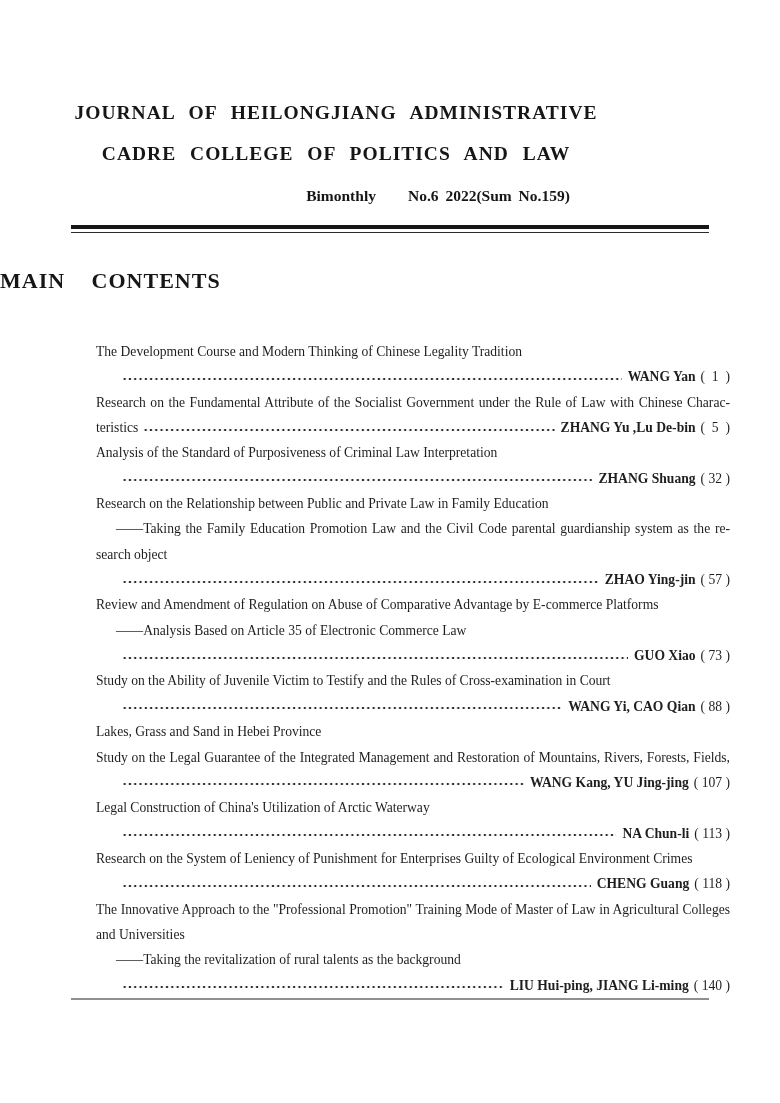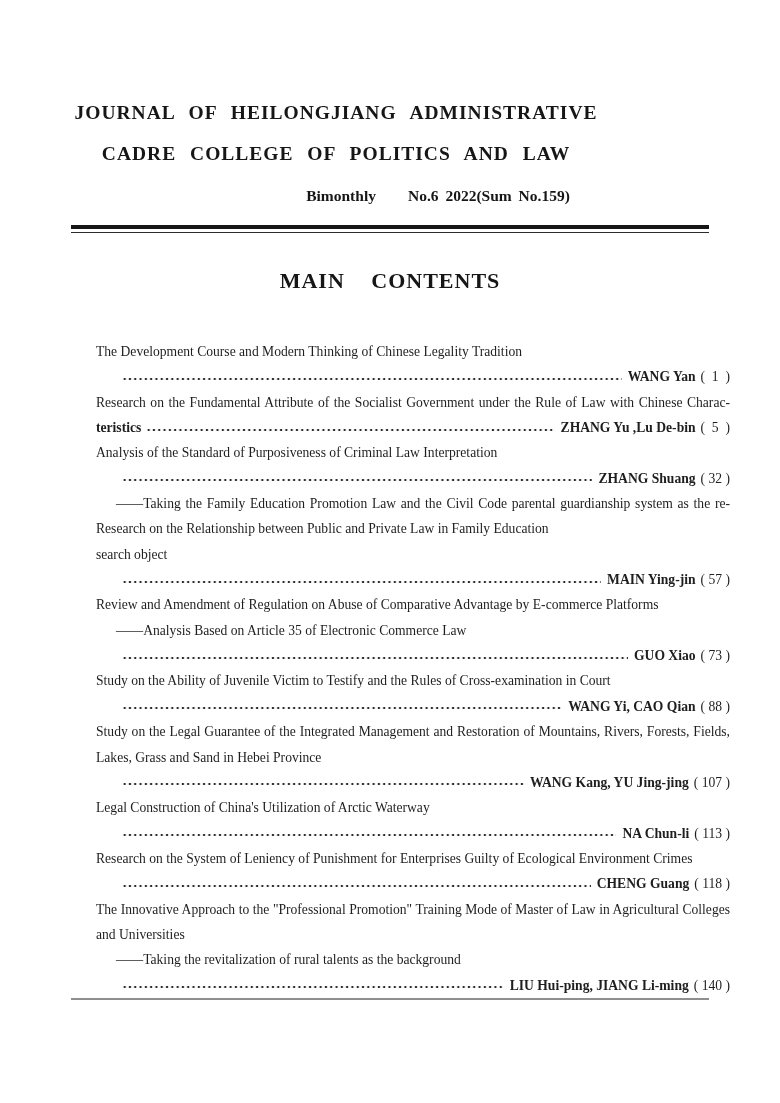--- a/index.html
+++ b/index.html
@@ -27,34 +27,34 @@
     font-weight: bold; font-size: 15.5px; color: #161616;
     word-spacing: 3px;
     padding-left: 48px;
   }
   .issue-line .gap { display: inline-block; width: 32px; }
   .double-rule { position: absolute; top: 225px; left: 71px; width: 638px; }
   .double-rule .thick { height: 4px; background: #161616; }
   .double-rule .thin { height: 1.5px; background: #2b2b2b; margin-top: 2.5px; }
   .main-contents {
     position: absolute; top: 268px; left: 0; width: 780px;
-    text-align: center;
+    text-align: left;
     font-weight: bold; font-size: 22px; letter-spacing: 1px;
     word-spacing: 20px; color: #161616;
   }
   .toc {
     position: absolute; top: 339px; left: 73px; width: 634px;
     font-size: 13.6px; line-height: 25.35px; color: #1e1e1e; margin-left: 23px;
   }
   .toc .line { text-align: justify; }
   .toc .line.fill { text-align: justify; text-align-last: justify; }
   .toc .subtitle-line { padding-left: 20px; }
   .leader-row { display: flex; align-items: stretch; }
   .leader-row .lead-indent { width: 26px; flex: 0 0 auto; }
-  .leader-row .pre { flex: 0 0 auto; margin-right: 5px; font-weight: bold; }
+  .leader-row .pre { flex: 0 0 auto; margin-right: 5px; }
   .leader-row .dots {
     flex: 1 1 auto;
     background-image: radial-gradient(circle, #2c2c2c 1.05px, rgba(0,0,0,0) 1.5px);
     background-size: 5.3px 6px;
     background-repeat: repeat-x;
     background-position: left 11.5px;
     margin-right: 6px;
   }
   .leader-row .authors {
     flex: 0 0 auto;
@@ -114,27 +114,27 @@
     <div class="entry">
       <div class="line title-line">Analysis of the Standard of Purposiveness of Criminal Law Interpretation</div>
       <div class="leader-row">
         <span class="lead-indent"></span>
         <span class="dots"></span>
         <span class="authors">ZHANG Shuang</span>
         <span class="page">( 32 )</span>
       </div>
     </div>
     <div class="entry">
+      <div class="line title-line">Research on the Relationship between Public and Private Law in Family Education</div>
       <div class="line subtitle-line fill">——Taking the Family Education Promotion Law and the Civil Code parental guardianship system as the re-</div>
-      <div class="line title-line">Research on the Relationship between Public and Private Law in Family Education</div>
       <div class="line title-line">search object</div>
       <div class="leader-row">
         <span class="lead-indent"></span>
         <span class="dots"></span>
-        <span class="authors">MAIN Ying-jin</span>
+        <span class="authors">ZHAO Ying-jin</span>
         <span class="page">( 57 )</span>
       </div>
     </div>
     <div class="entry">
       <div class="line title-line">Review and Amendment of Regulation on Abuse of Comparative Advantage by E-commerce Platforms</div>
       <div class="line subtitle-line">——Analysis Based on Article 35 of Electronic Commerce Law</div>
       <div class="leader-row">
         <span class="lead-indent"></span>
         <span class="dots"></span>
         <span class="authors">GUO Xiao</span>
@@ -144,22 +144,22 @@
     <div class="entry">
       <div class="line title-line">Study on the Ability of Juvenile Victim to Testify and the Rules of Cross-examination in Court</div>
       <div class="leader-row">
         <span class="lead-indent"></span>
         <span class="dots"></span>
         <span class="authors">WANG Yi, CAO Qian</span>
         <span class="page">( 88 )</span>
       </div>
     </div>
     <div class="entry">
+      <div class="line title-line">Lakes, Grass and Sand in Hebei Province</div>
       <div class="line title-line fill">Study on the Legal Guarantee of the Integrated Management and Restoration of Mountains, Rivers, Forests, Fields,</div>
-      <div class="line title-line">Lakes, Grass and Sand in Hebei Province</div>
       <div class="leader-row">
         <span class="lead-indent"></span>
         <span class="dots"></span>
         <span class="authors">WANG Kang, YU Jing-jing</span>
         <span class="page">( 107 )</span>
       </div>
     </div>
     <div class="entry">
       <div class="line title-line">Legal Construction of China's Utilization of Arctic Waterway</div>
       <div class="leader-row">

